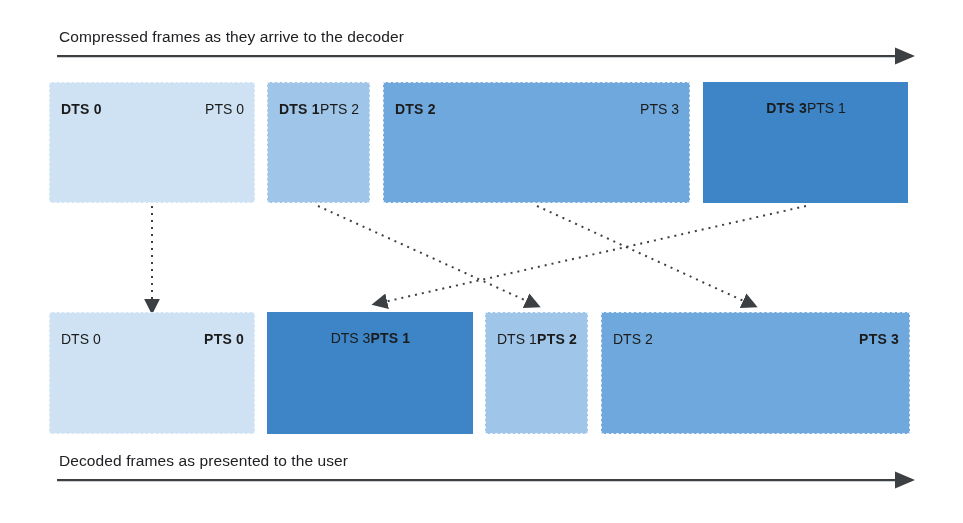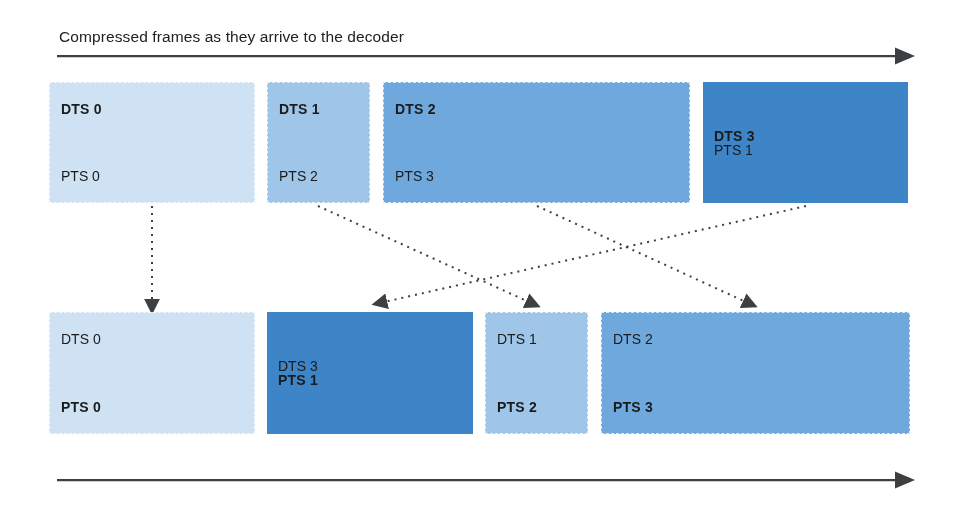--- a/index.html
+++ b/index.html
@@ -46,21 +46,20 @@
     stroke: var(--arrow-color);
     stroke-width: 2;
     stroke-dasharray: 2 5;
     fill: none;
   }
   .arrowhead-fill { fill: var(--arrow-color); }
 
   .frame-box {
     position: absolute;
     display: flex;
-    flex-direction: column;
     justify-content: space-between;
     padding: 19px 10px 19px 11px;
     font-size: 14px;
     color: #1b1b1b;
     border: 1px dashed rgba(255,255,255,0.75);
   }
   .frame-box.dark { border: none; justify-content: center; }
   .top-row    { top: 82px;  height: 121px; }
   .bottom-row { top: 312px; height: 122px; }
   .frame-box span { line-height: 1; white-space: nowrap; }
@@ -120,14 +119,15 @@
   </div>
   <div class="frame-box bottom-row" style="left: 485px; width: 103px; background: rgb(159, 197, 232);">
     <span class="dts">DTS 1</span>
     <span class="pts">PTS 2</span>
   </div>
   <div class="frame-box bottom-row" style="left: 601px; width: 309px; background: rgb(111, 168, 220);">
     <span class="dts">DTS 2</span>
     <span class="pts">PTS 3</span>
   </div>
 
+  <div class="section-label bottom">Decoded frames as presented to the user</div>
 
 </div>
 
 </body></html>

